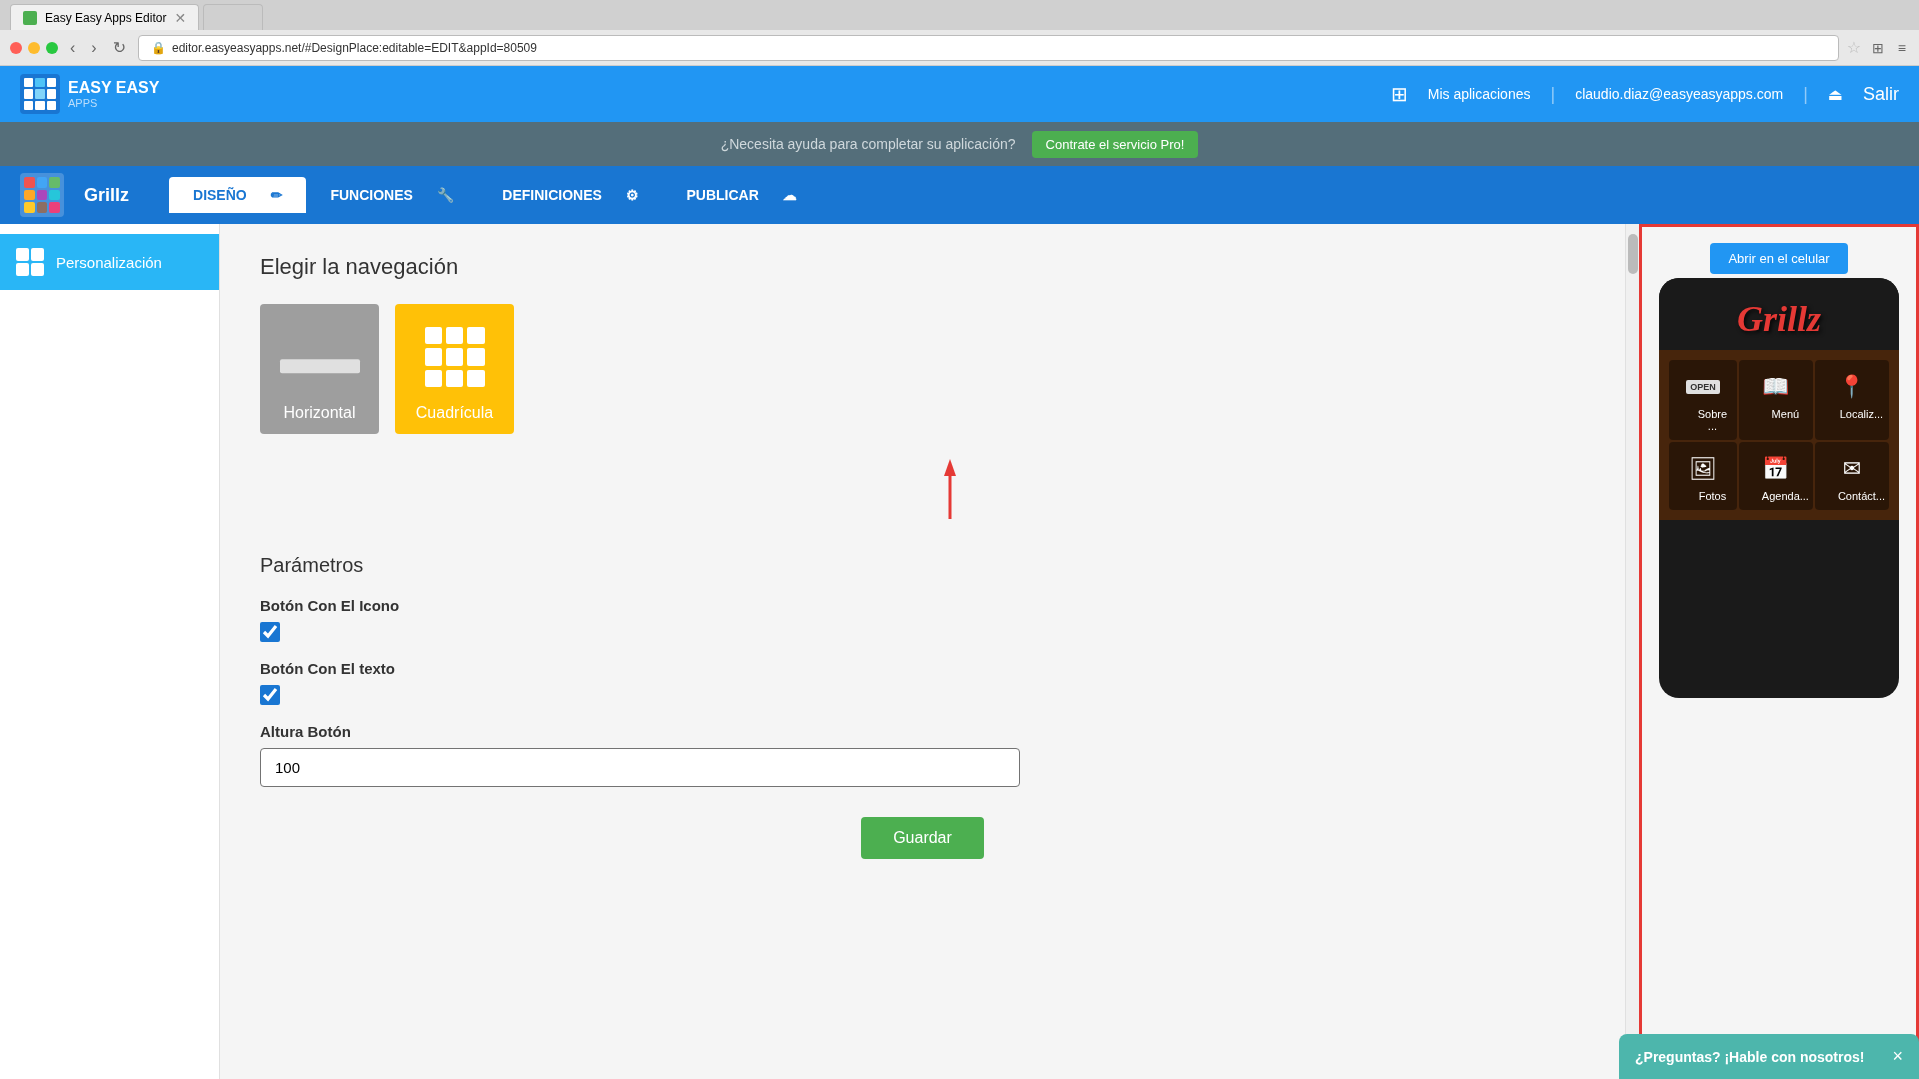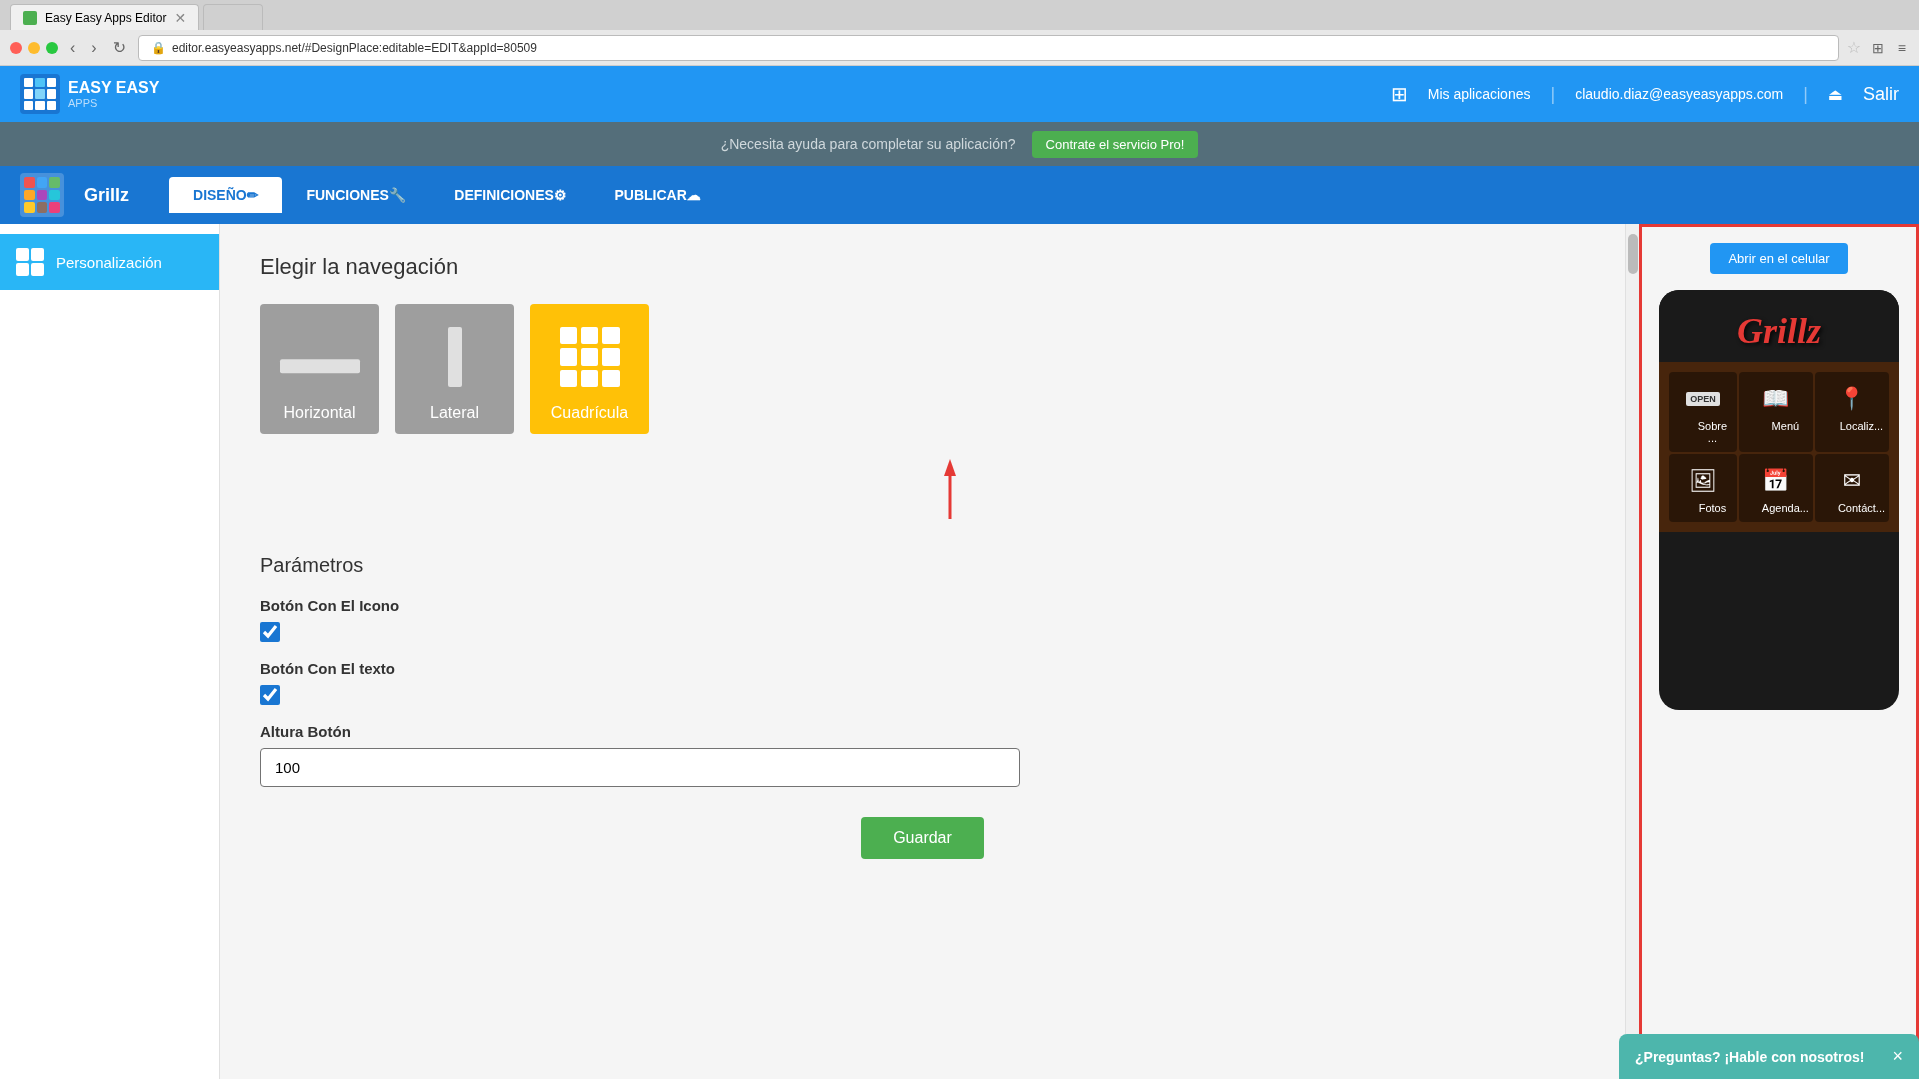--- a/index.html
+++ b/index.html
@@ -132,21 +132,21 @@
     .tabs-area { display: flex; gap: 0; margin-left: 20px; }
     .tab-btn {
       padding: 10px 24px;
       border: none;
       border-radius: 4px 4px 0 0;
       font-size: 14px;
       font-weight: bold;
       cursor: pointer;
       display: flex;
       align-items: center;
-      gap: 0;
+      gap: 24px;
       color: white;
       background: transparent;
     }
     .tab-btn.active {
       background: white;
       color: #1976d2;
     }
 
     
     .main-content {
@@ -321,21 +321,21 @@
       position: relative;
     }
     .open-phone-btn {
       background: #2196f3;
       color: white;
       border: none;
       border-radius: 4px;
       padding: 8px 18px;
       font-size: 13px;
       cursor: pointer;
-      margin-bottom: 16px;
+      margin-bottom: 4px;
     }
     .phone-frame {
       width: 240px;
       background: #1a1a1a;
       border-radius: 20px;
       overflow: hidden;
       min-height: 420px;
     }
     .phone-header {
       background: #1a1a1a;
@@ -534,26 +534,20 @@
       <h2 class="section-title">Elegir la navegación</h2>
       <div class="nav-options">
 
         <button class="nav-option">
           <div class="nav-option-icon">
             <div class="h-nav-icon"></div>
           </div>
           <span>Horizontal</span>
         </button>
 
-        <button class="nav-option">
-          <div class="nav-option-icon">
-            <div class="l-nav-icon"></div>
-          </div>
-          <span>Lateral</span>
-        </button>
 
         <button class="nav-option active">
           <div class="nav-option-icon">
             <div class="g-nav-icon">
               <div class="g-cell"></div>
               <div class="g-cell"></div>
               <div class="g-cell"></div>
               <div class="g-cell"></div>
               <div class="g-cell"></div>
               <div class="g-cell"></div>

